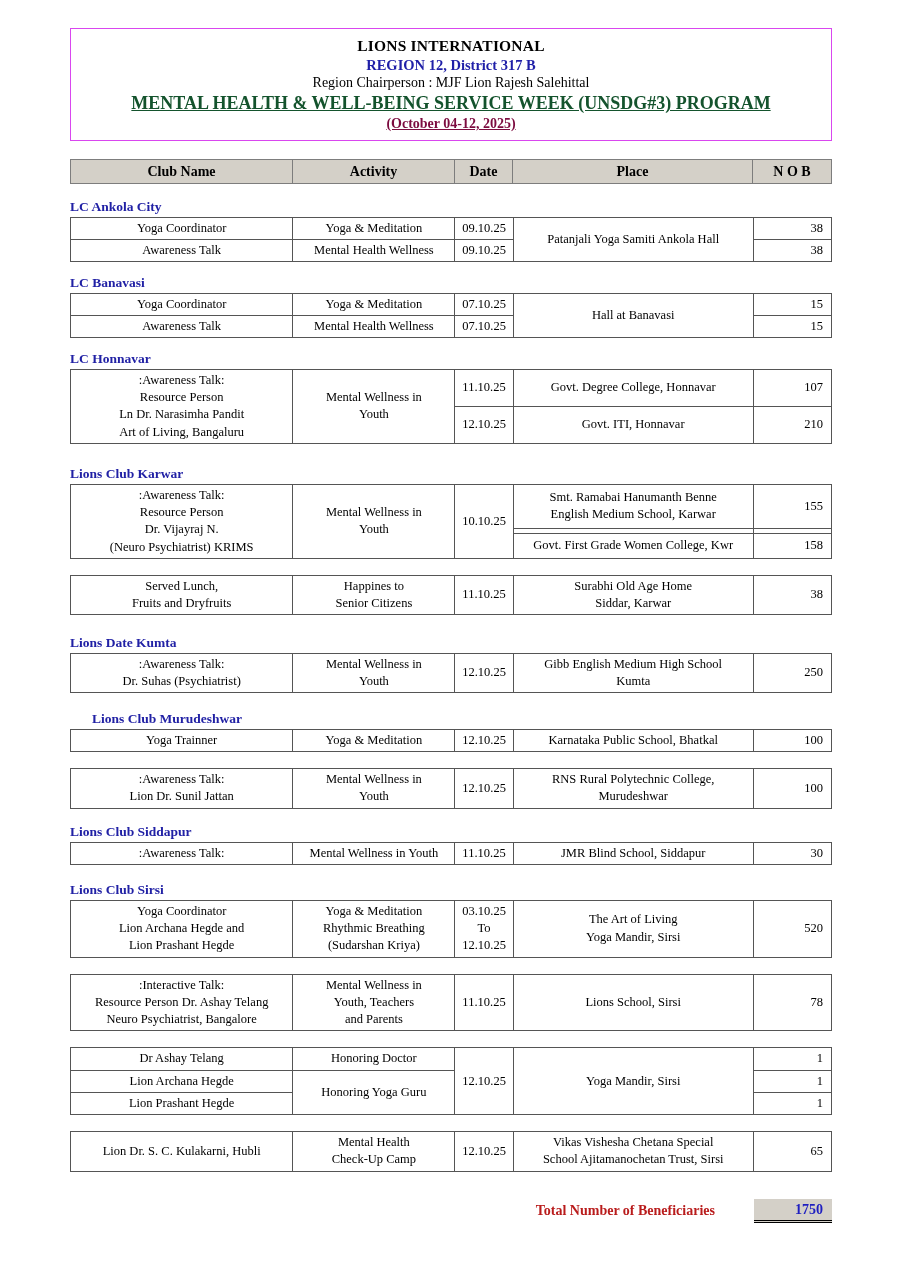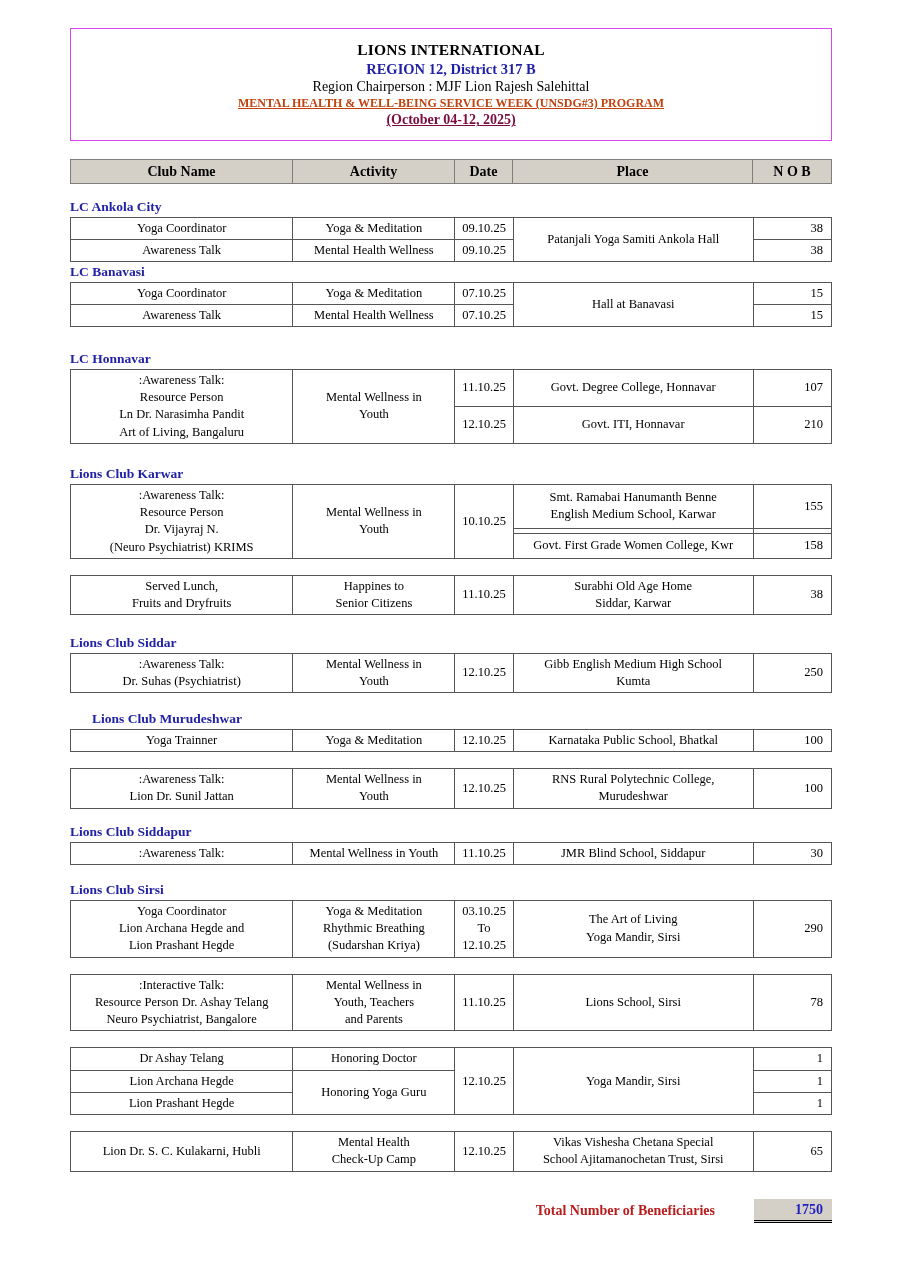--- a/index.html
+++ b/index.html
@@ -52,23 +52,23 @@
     font-size: 14.5px;
     font-weight: bold;
     color: #1f1fa8;
   }
   .hdr-chair {
     font-size: 14px;
     font-weight: normal;
     color: #000;
   }
   .hdr-prog {
-    font-size: 12px;
-    font-weight: bold;
-    color: #c2410c;
+    font-size: 18px;
+    font-weight: bold;
+    color: #14532d;
     text-decoration: underline;
     text-align: right;
   }
   .hdr-dates {
     font-size: 14px;
     font-weight: bold;
     color: #7c0b3f;
     text-decoration: underline;
   }
 
@@ -230,21 +230,21 @@
                 <span class="ln">Mental Health Wellness</span>
               </td>
               <td>
                 <span class="ln">09.10.25</span>
               </td>
               <td class="nob">38</td>
             </tr>
           </tbody>
         </table>
       </div>
-      <div class="block" style="top: 265px;">
+      <div class="block" style="top: 276px;">
         <div class="club-title">LC Banavasi</div>
         <table class="grid">
           <colgroup>
             <col class="w-club">
             <col class="w-act">
             <col class="w-date">
             <col class="w-place">
             <col class="w-nob">
           </colgroup>
           <tbody>
@@ -388,21 +388,21 @@
               <td>
                 <span class="ln">Surabhi Old Age Home</span>
                 <span class="ln">Siddar, Karwar</span>
               </td>
               <td class="nob">38</td>
             </tr>
           </tbody>
         </table>
       </div>
       <div class="block" style="top: 636px;">
-        <div class="club-title">Lions Club Siddar</div>
+        <div class="club-title">Lions Date Kumta</div>
         <table class="grid">
           <colgroup>
             <col class="w-club">
             <col class="w-act">
             <col class="w-date">
             <col class="w-place">
             <col class="w-nob">
           </colgroup>
           <tbody>
             <tr>
@@ -538,21 +538,21 @@
               </td>
               <td>
                 <span class="ln">03.10.25</span>
                 <span class="ln">To</span>
                 <span class="ln">12.10.25</span>
               </td>
               <td>
                 <span class="ln">The Art of Living</span>
                 <span class="ln">Yoga Mandir, Sirsi</span>
               </td>
-              <td class="nob">290</td>
+              <td class="nob">520</td>
             </tr>
           </tbody>
         </table>
         <div style="height:16px"></div>
         <table class="grid">
           <colgroup>
             <col class="w-club">
             <col class="w-act">
             <col class="w-date">
             <col class="w-place">

